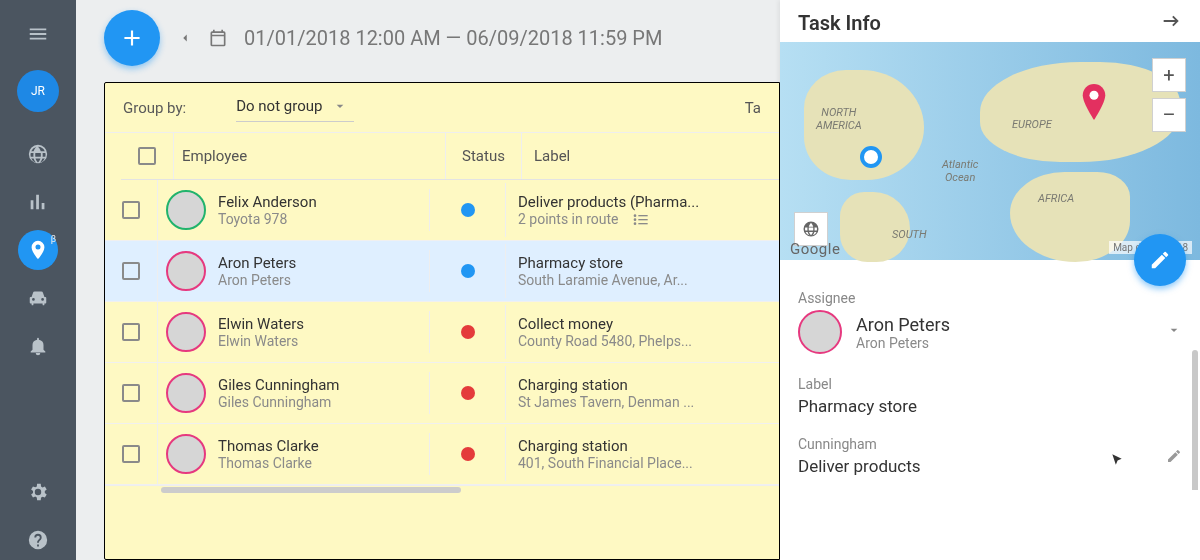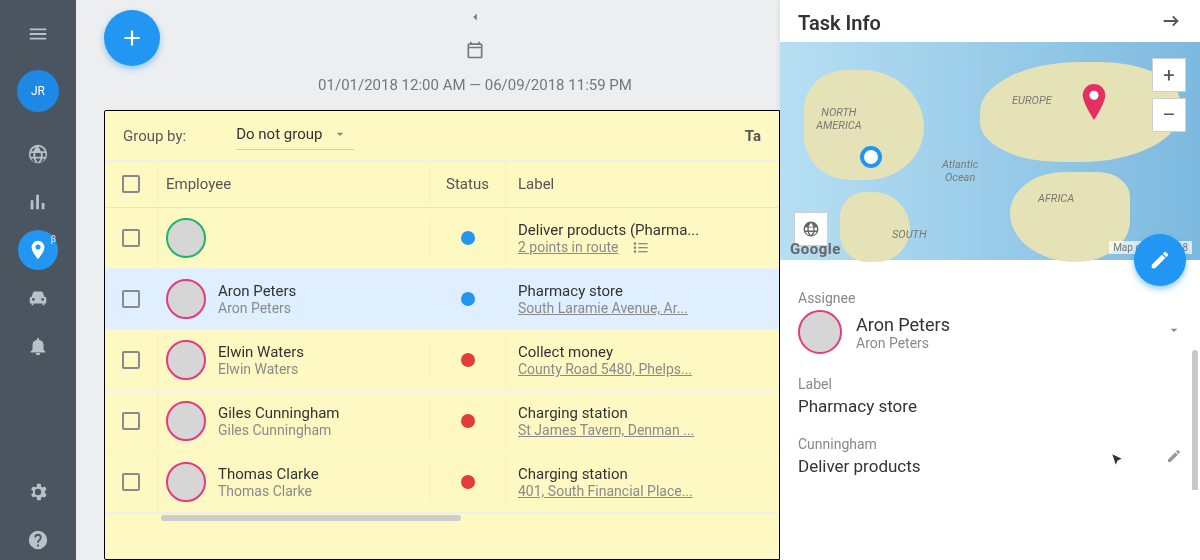--- a/index.html
+++ b/index.html
@@ -15,53 +15,53 @@
 .avatar-badge { width:42px; height:42px; border-radius:21px; background:#1e88e5; color:#fff; display:flex; align-items:center; justify-content:center; font-size:12px; margin:8px 0 14px 0; cursor:pointer; }
 .side-spacer { flex:1; }
 
 
 .main { flex:1 1 auto; position:relative; display:flex; flex-direction:column; min-width:0; }
 .topzone { padding:10px 8px 0 8px; display:flex; align-items:flex-start; gap:18px; }
 .fab { width:56px; height:56px; border-radius:28px; background:#2196f3; color:#fff; display:flex; align-items:center; justify-content:center; box-shadow:0 3px 6px rgba(33,150,243,.45); cursor:pointer; margin-left:20px; flex-shrink:0; }
 .fab svg { width:26px; height:26px; stroke:#fff; stroke-width:2; fill:none; }
 .searchcol { flex:1; min-width:0; }
 .searchbox { border:none; border-bottom:1px solid #d4d4d4; background:transparent; font-size:17px; color:#888; width:100%; padding:4px 0 10px 0; outline:none; }
-.daterow { display:flex; align-items:center; gap:16px; color:#777; font-size:15px;flex-direction:column; }
+.daterow { display:flex; align-items:center; gap:16px; margin-top:16px; color:#777; font-size:20px; }
 .daterow .arrow { width:14px; height:14px; cursor:pointer; display:flex; align-items:center; justify-content:center; }
 .daterow .arrow svg { width:14px; height:14px; fill:#777; }
 .daterow .cal { width:20px; height:20px; display:flex; align-items:center; justify-content:center; cursor:pointer; }
 .daterow .cal svg { width:20px; height:20px; fill:#777; }
 
 .panel { margin:16px 0 0 28px; background:#fef9c3; border:1px solid #000000; border-radius:2px 0 0 2px; display:flex; flex-direction:column; min-width:0; flex:1; }
 .panel-bar { display:flex; align-items:center; gap:14px; padding:10px 18px; font-size:15px; color:#5a5a5a; border-bottom:1px solid #eee; }
 .panel-bar .groupsel { display:flex; align-items:center; gap:10px; color:#333; border-bottom:1px solid #ccc; padding:4px 6px 6px 0; cursor:pointer;margin-left:36px; }
 .panel-bar .groupsel svg { width:16px; height:16px; fill:#888; }
-.panel-bar .rtabs { margin-left:auto; display:flex; gap:24px; font-size:15px; color:#555;font-weight:bold; }
+.panel-bar .rtabs { margin-left:auto; display:flex; gap:24px; font-size:15px; color:#555; }
 
 .thead, .trow { display:flex; align-items:center; }
-.thead { border-bottom:1px solid #e3e3e3; color:#555; font-size:15px; }
+.thead { border-bottom:1px solid #e3e3e3; color:#555; font-size:15px;margin-left:16px; }
 .trow { border-bottom:1px solid #f0f0f0; font-size:15px; }
 .trow.sel { background:#dfefff; }
 .col-chk { width:52px; display:flex; align-items:center; justify-content:center; padding:14px 0; }
 .chkbox { width:18px; height:18px; border:2px solid #8a8a8a; border-radius:2px; cursor:pointer; }
 .col-emp { flex:0 0 272px; padding:10px 8px; border-left:1px solid #eee; }
 .col-status { flex:0 0 76px; text-align:center; border-left:1px solid #eee; color:#555; padding:14px 4px; display:flex; align-items:center; justify-content:center; }
 .col-label { flex:1 1 auto; padding:10px 12px; border-left:1px solid #eee; min-width:0; }
 
 .emp-cell { display:flex; align-items:center; gap:12px; }
 .emp-photo { width:40px; height:40px; border-radius:20px; background:#d6d6d6; border:2px solid; }
 .ring-green { border-color:#21b36c; }
 .ring-pink { border-color:#e6397f; }
 .emp-text .ln1 { color:#333; } .emp-text .ln2 { color:#8a8a8a; font-size:14px; }
 
 .dot { width:14px; height:14px; border-radius:7px; display:inline-block; }
 .dot-blue { background:#2196f3; } .dot-red { background:#e43b3b; }
 
 .lbl .ln1 { color:#333; white-space:nowrap; overflow:hidden; text-overflow:ellipsis; }
-.lbl .ln2 { color:#8a8a8a; font-size:14px; white-space:nowrap; overflow:hidden; text-overflow:ellipsis; display:flex; align-items:center; gap:14px;text-decoration:underline; }
+.lbl .ln2 { color:#8a8a8a; font-size:14px; white-space:nowrap; overflow:hidden; text-overflow:ellipsis; display:flex; align-items:center; gap:14px; }
 .lbl .listico { width:16px; height:12px; display:inline-flex; }
 .lbl .listico svg { width:16px; height:12px; fill:#8a8a8a;}
 
 
 .taskpanel { width:420px; flex-shrink:0; background:#ffffff; display:flex; flex-direction:column; box-shadow:-2px 0 4px rgba(0,0,0,.06); }
 .tp-head { display:flex; align-items:center; padding:10px 18px 6px 18px; }
 .tp-head h2 { font-size:20px; font-weight:600; color:#333; }
 .tp-head .closeico { margin-left:auto; cursor:pointer; }
 .tp-head .closeico svg { width:22px; height:22px; stroke:#555; stroke-width:2; fill:none; }
 .mapwrap { position:relative; height:218px; background:#a7cde8; }
@@ -71,21 +71,21 @@
   }
 .mapcontinent { position:absolute; background:#e6e2b8; border-radius:40% 60% 55% 45%; }
 .maplabel { position:absolute; font-size:11px; color:#7a7a72; font-style:italic; text-align:center; }
 .zoombtn { position:absolute; right:14px; width:34px; height:34px; background:#fff; border:1px solid #d0d0d0; display:flex; align-items:center; justify-content:center; cursor:pointer; font-size:20px; color:#555; }
 .zoombtn.in { top:16px; } .zoombtn.out { top:56px; }
 .globebtn { position:absolute; left:14px; bottom:14px; width:34px; height:34px; background:#fff; border:1px solid #d0d0d0; display:flex; align-items:center; justify-content:center; cursor:pointer; }
 .globebtn svg { width:18px; height:18px; fill:#666; }
 .mappin { position:absolute; width:28px; height:36px; }
 .mapcircle { position:absolute; width:22px; height:22px; border:4px solid #2196f3; background:#fff; border-radius:50%; }
 .attrib { position:absolute; right:8px; bottom:6px; font-size:10px; color:#777; background:rgba(255,255,255,.7); padding:1px 4px; }
-.brandattrib { position:absolute; left:10px; bottom:2px; font-size:15px; font-weight:700; color:#666; letter-spacing:.5px; }
+.brandattrib { position:absolute; left:10px; bottom:2px; font-size:15px; font-weight:400; color:#666; letter-spacing:.5px; }
 .fab-edit { position:absolute; right:14px; bottom:-26px; width:52px; height:52px; border-radius:26px; background:#2196f3; display:flex; align-items:center; justify-content:center; box-shadow:0 3px 6px rgba(33,150,243,.5); cursor:pointer; z-index:5; }
 .fab-edit svg { width:22px; height:22px; fill:#fff; }
 
 .tp-body { padding:30px 18px 10px 18px; overflow:auto; position:relative; }
 .tp-sectlabel { font-size:14px; color:#888; margin-bottom:4px; }
 .tp-sectval { font-size:17px; color:#333; margin-bottom:20px; }
 .assignee-row { display:flex; align-items:center; gap:14px; margin-bottom:22px; }
 .assignee-row .photo { width:44px; height:44px; border-radius:22px; background:#d6d6d6; border:2px solid #e6397f; }
 .assignee-row .who .nm { font-size:18px; color:#333; }
 .assignee-row .who .sub { font-size:14px; color:#8a8a8a; }
@@ -203,20 +203,24 @@
       </div>
 
       <div id="rows-host">
           <div class="trow">
             <div class="col-chk">
               <div class="chkbox"></div>
             </div>
             <div class="col-emp">
               <div class="emp-cell">
                 <div class="emp-photo ring-green"></div>
+                <div class="emp-text">
+                  <div class="ln1">Felix Anderson</div>
+                  <div class="ln2">Toyota 978</div>
+                </div>
               </div>
             </div>
             <div class="col-status">
               <span class="dot dot-blue"></span>
             </div>
             <div class="col-label">
               <div class="lbl">
                 <div class="ln1">Deliver products (Pharma...</div>
                 <div class="ln2">
                   <span>2 points in route</span>
@@ -351,21 +355,21 @@
       </span>
     </div>
     <div class="mapwrap">
       <div class="mapbg"></div>
       <div class="mapcontinent" style="left:24px;top:28px;width:120px;height:110px;"></div>
       <div class="mapcontinent" style="left:60px;top:150px;width:70px;height:70px;"></div>
       <div class="mapcontinent" style="left:200px;top:20px;width:200px;height:100px;border-radius:50% 40% 50% 40%;"></div>
       <div class="mapcontinent" style="left:230px;top:130px;width:120px;height:90px;border-radius:50% 30% 50% 60%;"></div>
       <div class="maplabel" style="left:36px;top:64px;white-space:pre;">NORTH
 AMERICA</div>
-      <div class="maplabel" style="left:232px;top:52px;">EUROPE</div>
+      <div class="maplabel" style="left:232px;top:76px;">EUROPE</div>
       <div class="maplabel" style="left:258px;top:150px;">AFRICA</div>
       <div class="maplabel" style="left:112px;top:186px;">SOUTH</div>
       <div class="maplabel" style="left:162px;top:116px;white-space:pre;">Atlantic
 Ocean</div>
       <div class="mapcircle" style="left:80px;top:104px;"></div>
       <svg class="mappin" style="left:300px;top:42px;" viewBox="0 0 24 32">
           <path fill="#e33060" d="M12 0a10 10 0 00-10 10c0 7 10 22 10 22s10-15 10-22A10 10 0 0012 0z"></path>
           <circle cx="12" cy="10" r="4" fill="#fff"></circle>
         </svg>
       <div class="zoombtn in">+</div>

